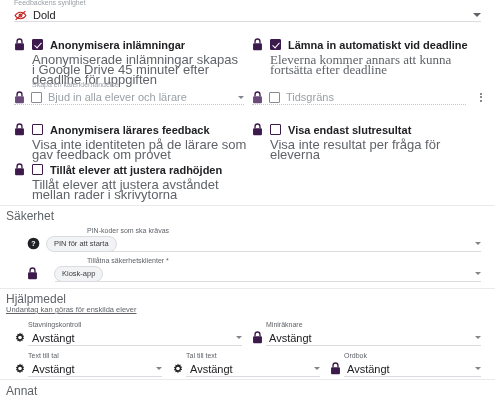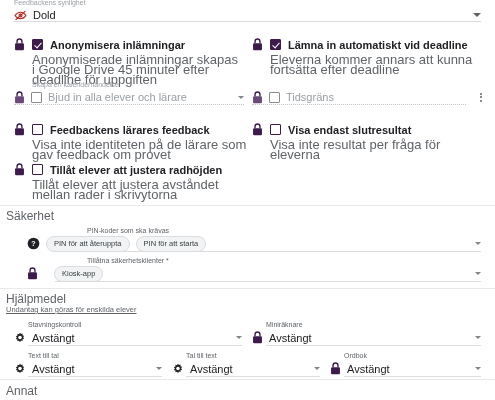--- a/index.html
+++ b/index.html
@@ -186,21 +186,21 @@
     <div class="head">
       <span class="icon">
         <svg width="11" height="13" viewBox="0 0 16 19">
           <rect x="1.5" y="7.5" width="13" height="10.5" rx="1.6" fill="#3c1a4b"></rect>
           <path d="M4.4 7.8V5.1a3.6 3.6 0 0 1 7.2 0v2.7" fill="none" stroke="#3c1a4b" stroke-width="2"></path>
         </svg>
       </span>
       <span class="cb on"></span>
       <span class="title">Lämna in automatiskt vid deadline</span>
     </div>
-    <div class="desc" style="margin-left:18px; width:212px;">Eleverna kommer annars att kunna fortsätta efter deadline</div>
+    <div class="desc" style="margin-left:18px; width:212px;font-family:Liberation Serif, serif;">Eleverna kommer annars att kunna fortsätta efter deadline</div>
   </div>
 
   <div class="field" style="left:14px; top:80px; width:230px; height:25px;">
     <div class="field-label clipped" style="margin-left:18px;">Skapa en kalenderhändelse</div>
     <div class="field-row" style="height:16px;">
       <span class="icon">
         <svg width="11" height="13" viewBox="0 0 16 19">
           <rect x="1.5" y="7.5" width="13" height="10.5" rx="1.6" fill="#6a4a78"></rect>
           <path d="M4.4 7.8V5.1a3.6 3.6 0 0 1 7.2 0v2.7" fill="none" stroke="#3c1a4b" stroke-width="2"></path>
         </svg>
@@ -233,21 +233,21 @@
 
   <div class="cbrow" style="left:14px; top:123px; width:230px;">
     <div class="head">
       <span class="icon">
         <svg width="11" height="13" viewBox="0 0 16 19">
           <rect x="1.5" y="7.5" width="13" height="10.5" rx="1.6" fill="#3c1a4b"></rect>
           <path d="M4.4 7.8V5.1a3.6 3.6 0 0 1 7.2 0v2.7" fill="none" stroke="#3c1a4b" stroke-width="2"></path>
         </svg>
       </span>
       <span class="cb off"></span>
-      <span class="title">Feedbackens lärares feedback</span>
+      <span class="title">Anonymisera lärares feedback</span>
     </div>
     <div class="desc" style="margin-left:18px; width:215px;">Visa inte identiteten på de lärare som gav feedback om provet</div>
   </div>
 
   <div class="cbrow" style="left:252px; top:123px; width:230px;">
     <div class="head">
       <span class="icon">
         <svg width="11" height="13" viewBox="0 0 16 19">
           <rect x="1.5" y="7.5" width="13" height="10.5" rx="1.6" fill="#3c1a4b"></rect>
           <path d="M4.4 7.8V5.1a3.6 3.6 0 0 1 7.2 0v2.7" fill="none" stroke="#3c1a4b" stroke-width="2"></path>
@@ -279,21 +279,20 @@
   <div class="field" style="left:27px; top:226px; width:454px; height:26px;">
     <div class="field-label" style="margin-left:60px;">PIN-koder som ska krävas</div>
     <div class="field-row" style="height:17px;">
       <span class="icon">
         <svg width="13" height="13" viewBox="0 0 20 20">
           <circle cx="10" cy="10" r="9" fill="#202124"></circle>
           <text x="10" y="14.4" text-anchor="middle" font-family="Liberation Sans, sans-serif" font-size="11" font-weight="bold" fill="#ffffff">?</text>
         </svg>
       </span>
       <span class="chips" style="flex:1;">
-        <span class="chip">PIN för att återuppta</span>
         <span class="chip">PIN för att starta</span>
       </span>
       <span class="caret small"></span>
     </div>
     <div class="underline" style="left:28px;"></div>
   </div>
 
   <div class="field" style="left:27px; top:256px; width:454px; height:26px;">
     <div class="field-label" style="margin-left:60px;">Tillåtna säkerhetsklienter *</div>
     <div class="field-row" style="height:17px;">

